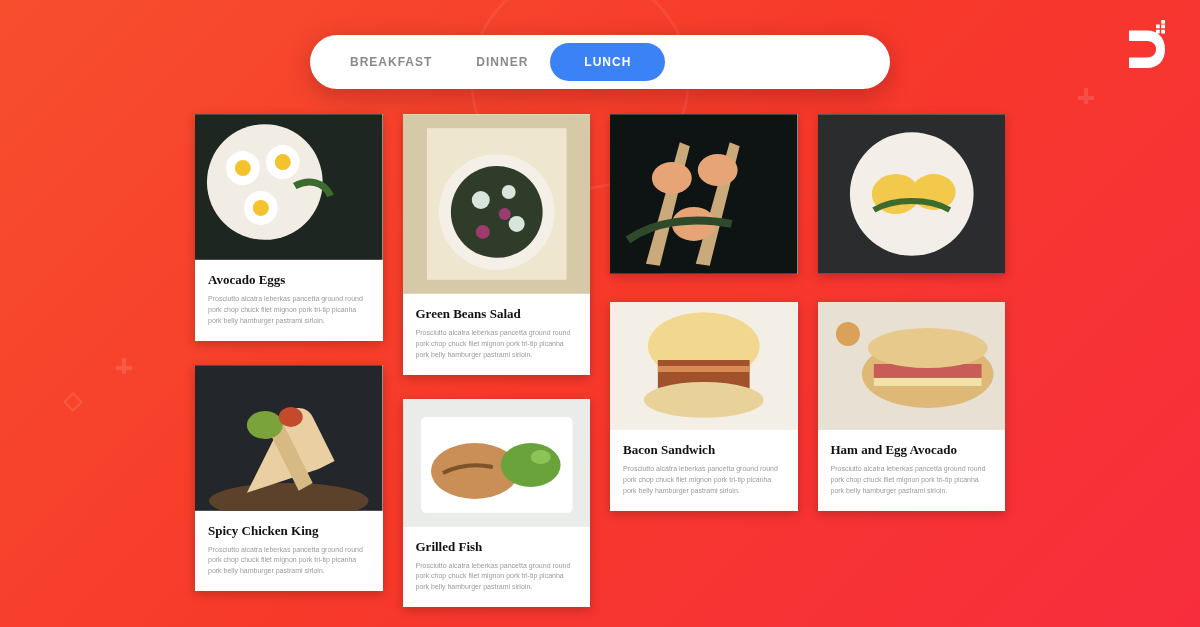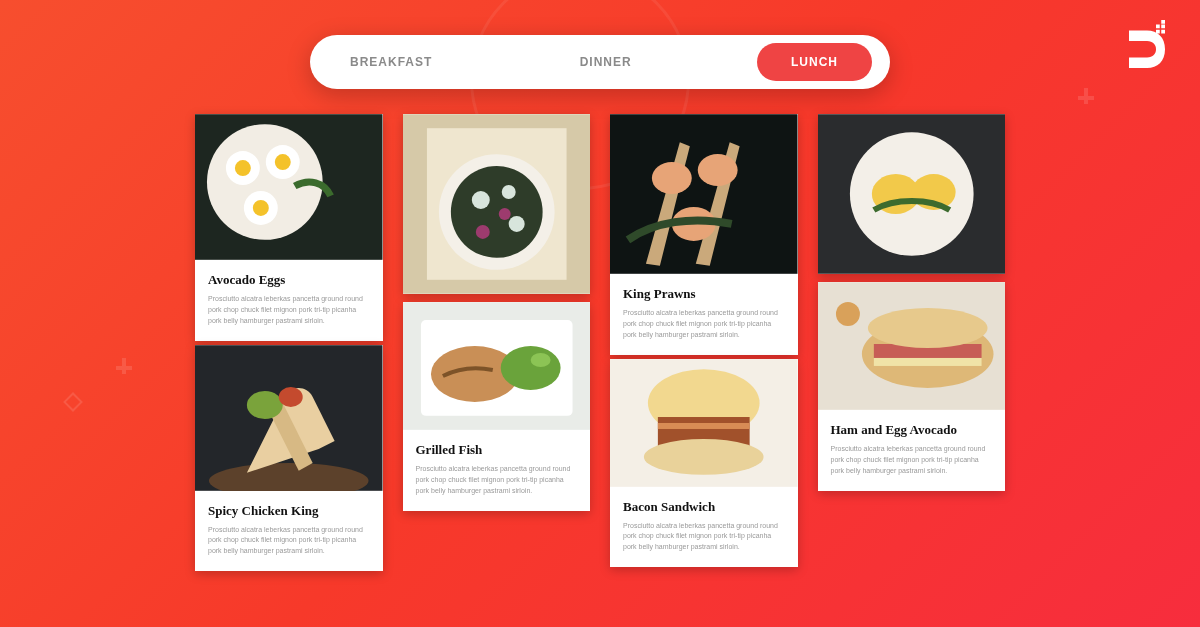--- a/index.html
+++ b/index.html
@@ -8,26 +8,26 @@
 .bgshape{position:absolute;opacity:.12}
 .bgshape.sq{width:14px;height:14px;border:2px solid #fff;transform:rotate(45deg)}
 .bgshape.cross::before,.bgshape.cross::after{content:"";position:absolute;background:#fff}
 .bgshape.cross::before{width:16px;height:4px;left:-2px;top:6px}
 .bgshape.cross::after{width:4px;height:16px;left:4px;top:-2px}
 .bgshape.cross{width:12px;height:12px}
 .bgshape.circ{width:220px;height:220px;border:3px solid #fff;border-radius:50%;opacity:.07}
 .logo{position:absolute;top:20px;right:32px;z-index:10}
 .logo svg{width:48px;height:48px}
 
-.tabwrap{position:absolute;top:35px;left:50%;transform:translateX(-50%);width:580px;height:54px;background:#fff;border-radius:40px;display:flex;align-items:center;justify-content:space-between;padding:0 18px;box-shadow:0 6px 24px rgba(0,0,0,.22)}
+.tabwrap{position:absolute;top:35px;left:50%;transform:translateX(-50%);width:580px;height:54px;background:#fff;border-radius:40px;display:flex;align-items:center;justify-content:flex-start;padding:0 18px;box-shadow:0 6px 24px rgba(0,0,0,.22)}
 .tab{color:#8a8a8a;font-size:12px;font-weight:600;letter-spacing:1px;cursor:pointer;padding:12px 22px;border-radius:22px}
-.tab.active{background:#ef4444;color:#fff;padding:12px 34px}
+.tab.active{background:#3b82f6;color:#fff;padding:12px 34px}
 
 .grid{position:absolute;top:114px;left:50%;transform:translateX(-50%);width:810px;column-count:4;column-gap:20px}
-.card{display:inline-block;width:100%;background:#fff;margin:0 0 4px;box-shadow:0 3px 10px rgba(0,0,0,.22);break-inside:avoid}
+.card{display:inline-block;width:100%;background:#fff;margin:0 0 24px;box-shadow:0 3px 10px rgba(0,0,0,.22);break-inside:avoid}
 .card .imgph{width:100%;display:block}
 .card .body{padding:12px 13px 14px}
 .card .title{font-family:Georgia,"Times New Roman",serif;font-weight:700;font-size:13px;color:#111;margin-bottom:6px}
 .card .desc{font-size:7px;line-height:1.55;color:#9a9a9a}
 
 .imgph svg{display:block;width:100%}
 </style>
 </head>
 <body>
 
@@ -65,34 +65,34 @@
         <svg viewBox="0 0 188 146" height="146">
           <use href="#img-wraps"></use>
         </svg>
       </div><div class="body">
         <div class="title">Spicy Chicken King</div>
         <div class="desc">Prosciutto alcatra leberkas pancetta ground round pork chop chuck filet mignon pork tri-tip picanha pork belly hamburger pastrami sirloin.</div>
       </div></div><div class="card"><div class="imgph">
         <svg viewBox="0 0 188 180" height="180">
           <use href="#img-salad"></use>
         </svg>
+      </div><div class="body">
+        <div class="title">Green Beans Salad</div>
+        <div class="desc">Prosciutto alcatra leberkas pancetta ground round pork chop chuck filet mignon pork tri-tip picanha pork belly hamburger pastrami sirloin.</div>
       </div></div><div class="card"><div class="imgph">
         <svg viewBox="0 0 188 128" height="128">
           <use href="#img-fish"></use>
         </svg>
       </div><div class="body">
         <div class="title">Grilled Fish</div>
         <div class="desc">Prosciutto alcatra leberkas pancetta ground round pork chop chuck filet mignon pork tri-tip picanha pork belly hamburger pastrami sirloin.</div>
       </div></div><div class="card"><div class="imgph">
         <svg viewBox="0 0 188 160" height="160">
           <use href="#img-prawns"></use>
         </svg>
-      </div><div class="body">
-        <div class="title">King Prawns</div>
-        <div class="desc">Prosciutto alcatra leberkas pancetta ground round pork chop chuck filet mignon pork tri-tip picanha pork belly hamburger pastrami sirloin.</div>
       </div></div><div class="card"><div class="imgph">
         <svg viewBox="0 0 188 128" height="128">
           <use href="#img-bacon"></use>
         </svg>
       </div><div class="body">
         <div class="title">Bacon Sandwich</div>
         <div class="desc">Prosciutto alcatra leberkas pancetta ground round pork chop chuck filet mignon pork tri-tip picanha pork belly hamburger pastrami sirloin.</div>
       </div></div><div class="card"><div class="imgph">
         <svg viewBox="0 0 188 160" height="160">
           <use href="#img-benedict"></use>

